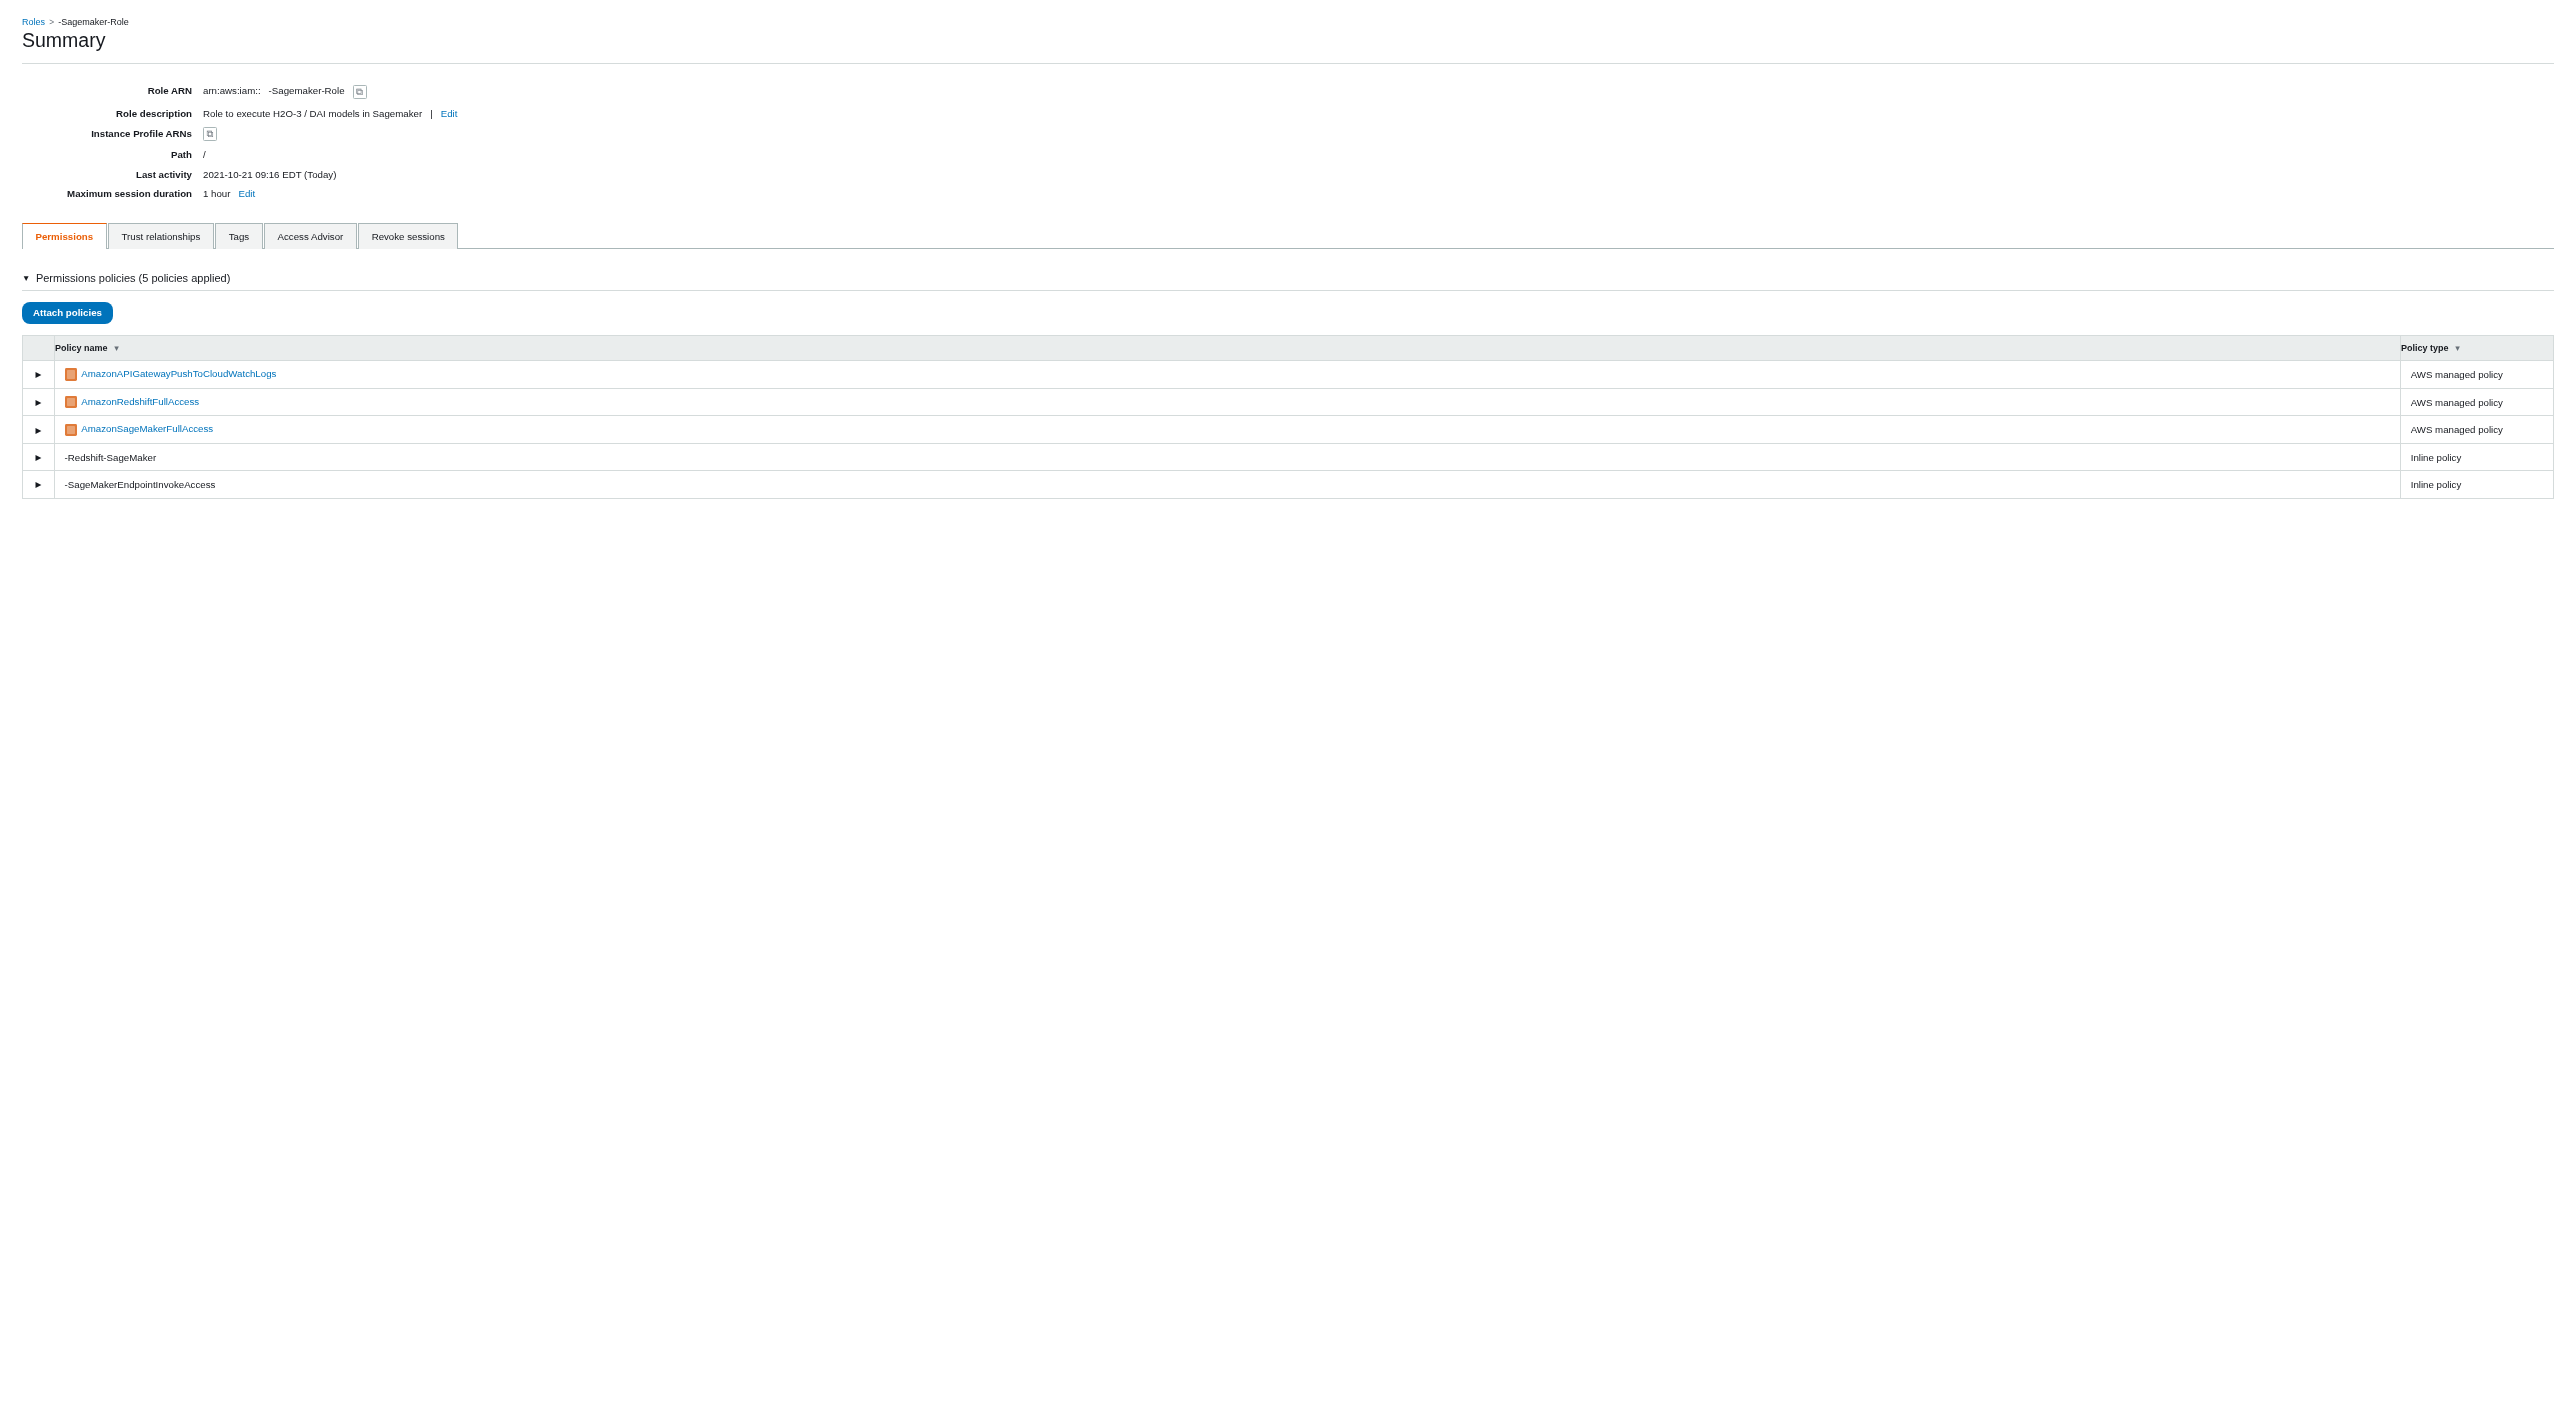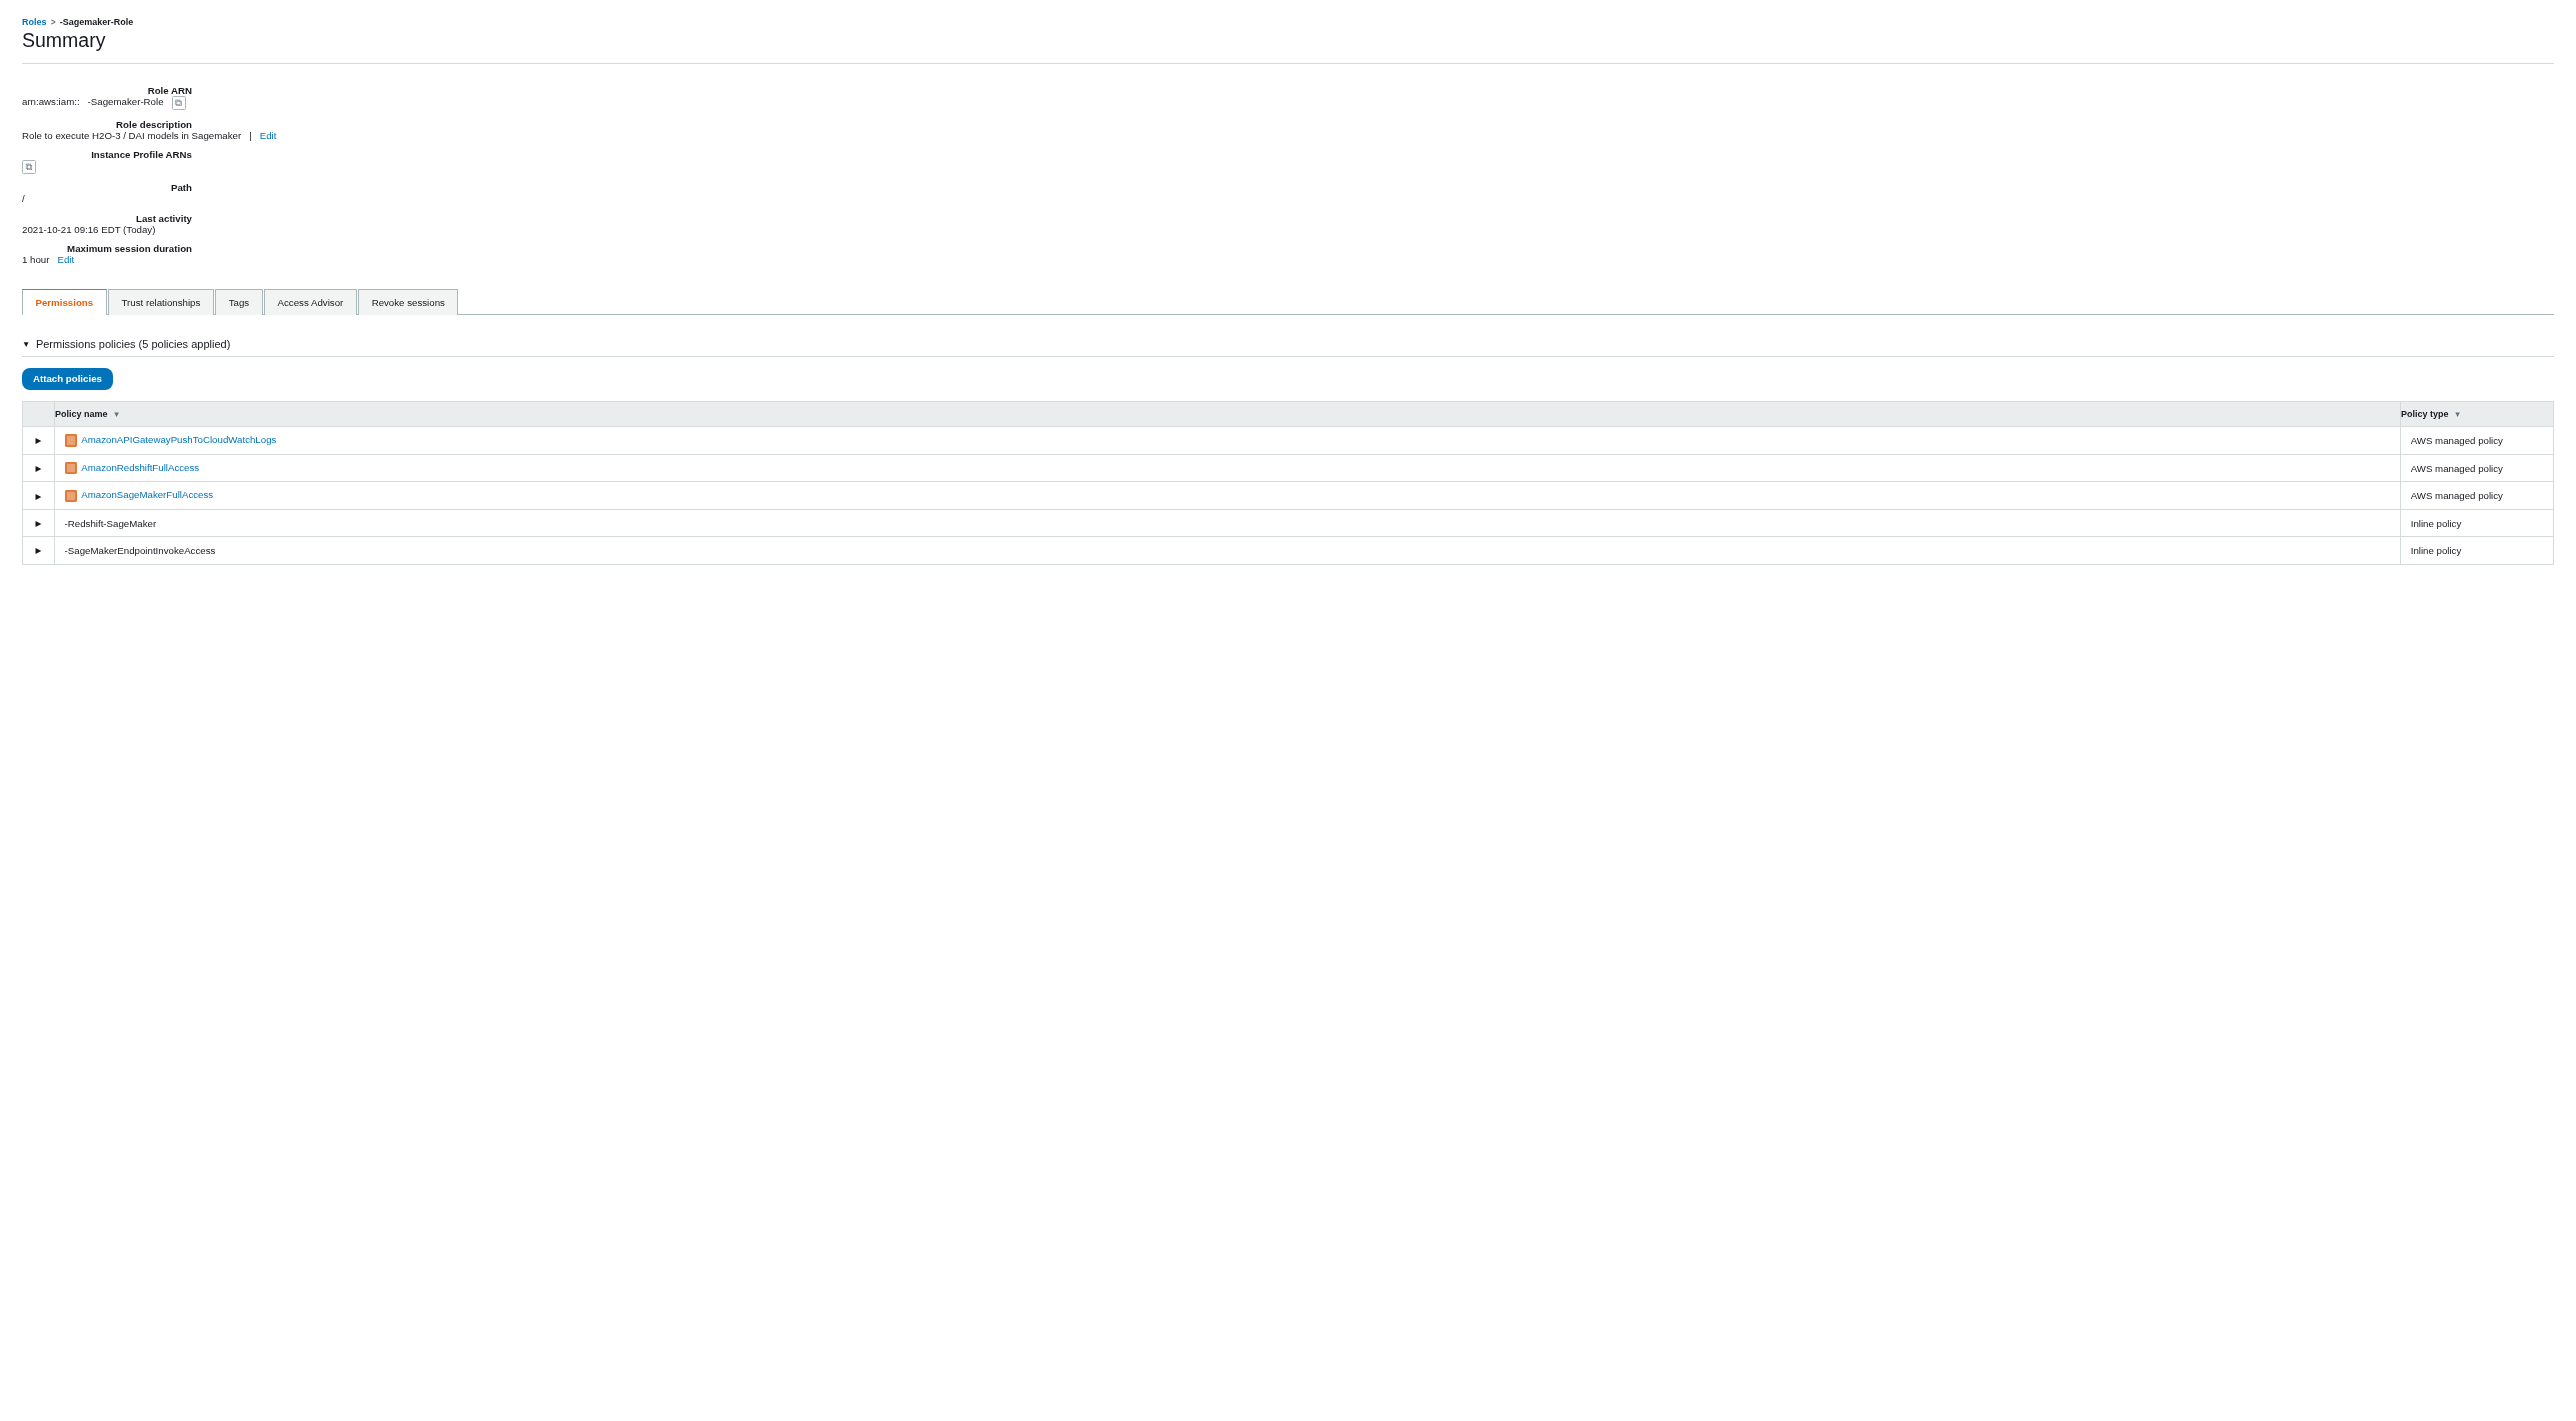--- a/index.html
+++ b/index.html
@@ -10,21 +10,20 @@
       background: #fff;
       padding: 16.7px 22px;
     }
     .breadcrumb {
       display: flex;
       align-items: flex-end;
       gap: 4.2px;
       font-size: 9px;
       color: #0073bb;
       margin-bottom: 2.8px;
-      font-weight: bold;
     }
     .breadcrumb a {
       color: #0073bb;
       text-decoration: none;
     }
     .breadcrumb .separator {
       color: #687078;
       font-size: 8.4px;
     }
     .breadcrumb .current {
@@ -42,21 +41,20 @@
       margin-bottom: 16.7px;
     }
     .summary-table {
       width: 100%;
       margin-bottom: 19.5px;
     }
     .summary-table .row {
       display: flex;
       align-items: baseline;
       padding: 4.2px 0;
-      flex-direction: column;
     }
     .summary-table .label {
       font-weight: 700;
       min-width: 181px;
       text-align: right;
       padding-right: 11px;
       color: #16191f;
       font-size: 9.7px;
     }
     .summary-table .value {

